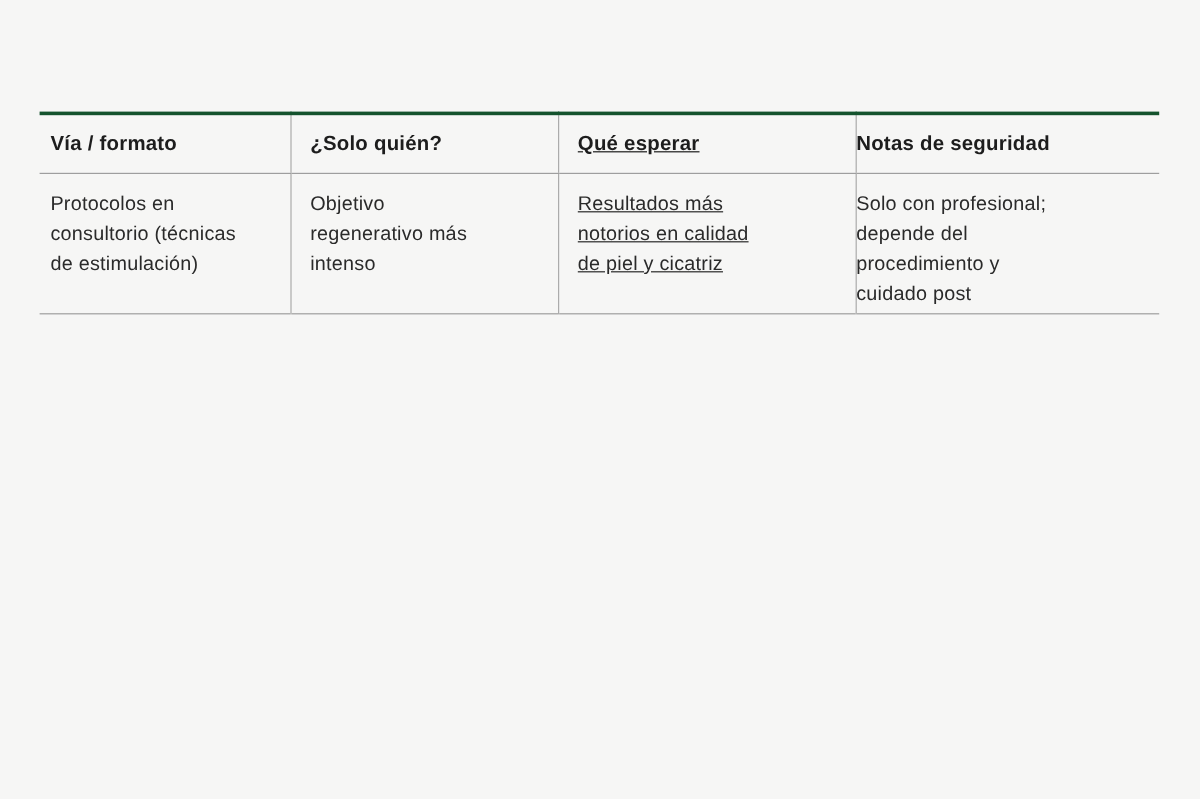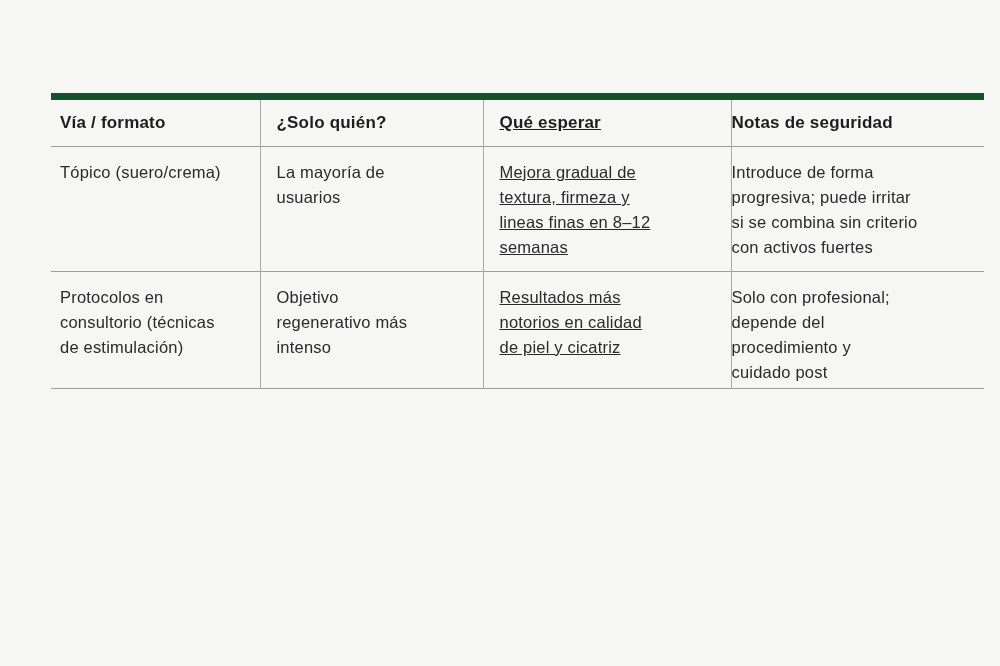--- a/index.html
+++ b/index.html
@@ -14,26 +14,26 @@
     color: #282828;
     position: relative;
     overflow: hidden;
   }
   .canvas {
     position: absolute;
     inset: 0;
   }
   table.cmp {
     position: absolute;
-    left: 51px;
+    left: 33px;
     top: 93px;
     width: 933px;
     border-collapse: collapse;
     table-layout: fixed;
-    border-top: 7px solid #14532d;
+    border-top: 3px solid #14532d;
     border-bottom: 1px solid #9e9e9e;
   }
   col.c1 { width: 209px; }
   col.c2 { width: 223px; }
   col.c3 { width: 248px; }
   col.c4 { width: 253px; }
   th, td {
     border-left: 1px solid #ababab;
     vertical-align: top;
     text-align: left;
@@ -84,33 +84,20 @@
     </colgroup>
     <thead>
       <tr>
         <th class="pad1">Vía / formato</th>
         <th class="pad2">¿Solo quién?</th>
         <th class="pad3">Qué esperar</th>
         <th class="pad4">Notas de seguridad</th>
       </tr>
     </thead>
     <tbody>
-      <tr class="r1">
-        <td class="pad1">Tópico (suero/crema)</td>
-        <td class="pad2">La mayoría de
-usuarios</td>
-        <td class="pad3">Mejora gradual de
-textura, firmeza y
-lineas finas en 8–12
-semanas</td>
-        <td class="pad4">Introduce de forma
-progresiva; puede irritar
-si se combina sin criterio
-con activos fuertes</td>
-      </tr>
       <tr class="r2">
         <td class="pad1">Protocolos en
 consultorio (técnicas
 de estimulación)</td>
         <td class="pad2">Objetivo
 regenerativo más
 intenso</td>
         <td class="pad3">Resultados más
 notorios en calidad
 de piel y cicatriz</td>

